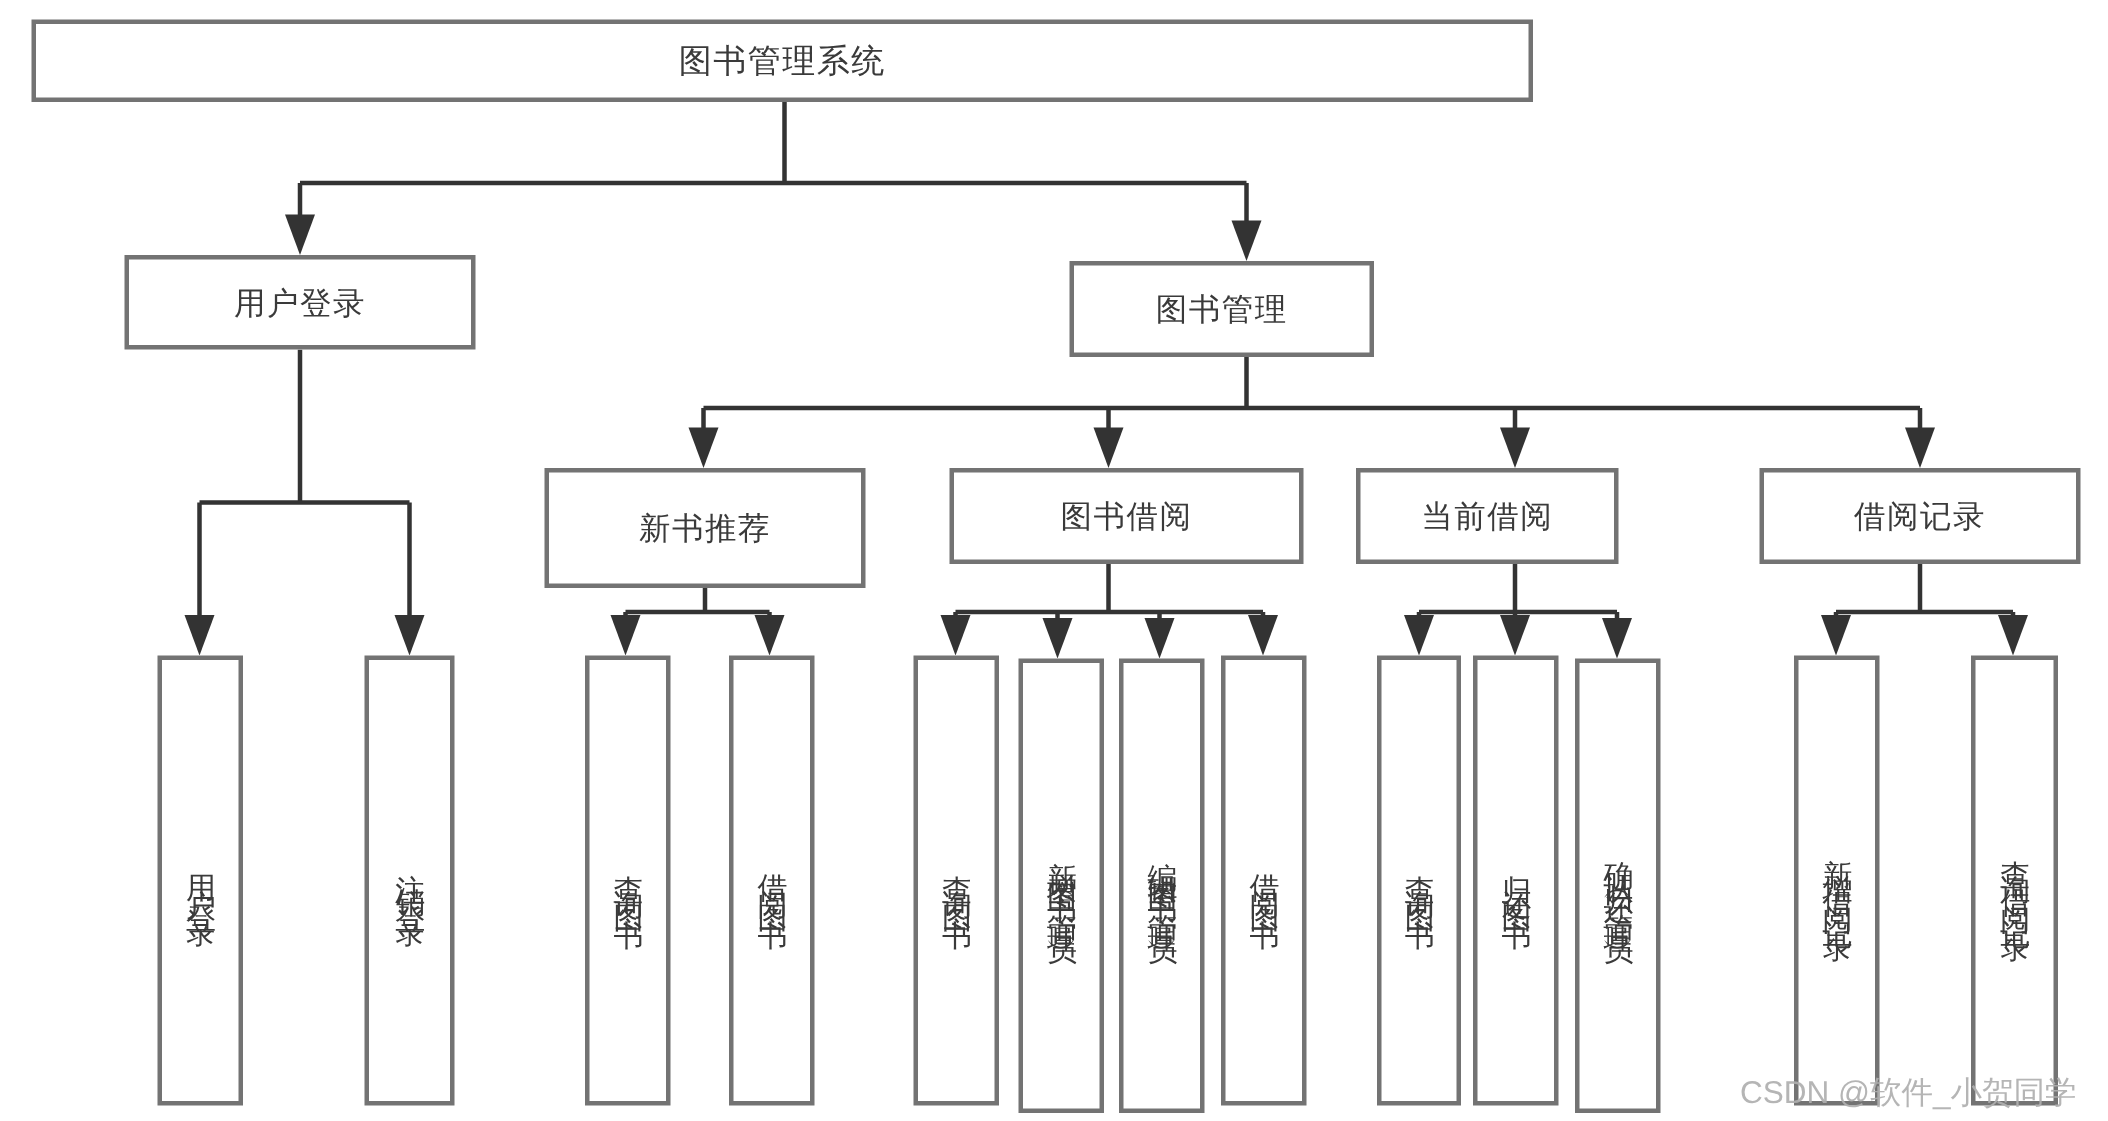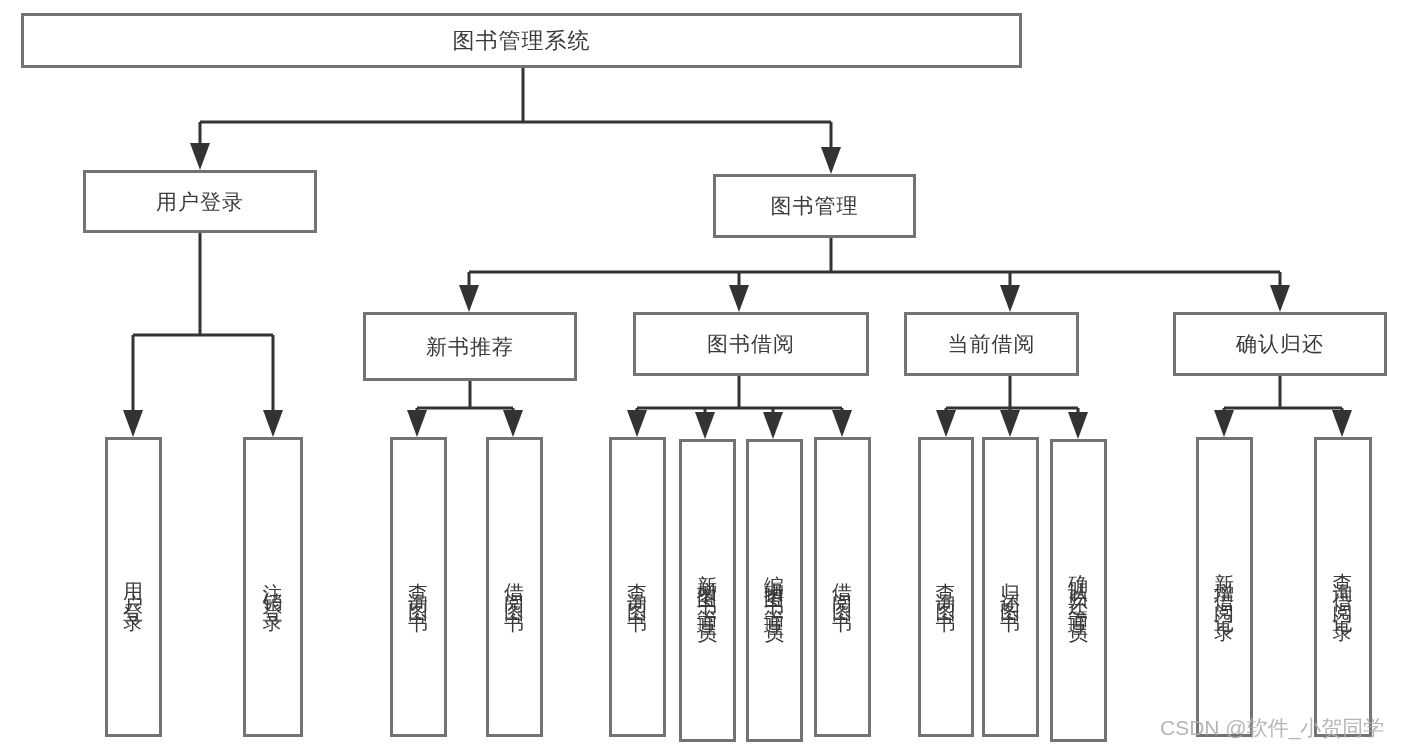--- a/index.html
+++ b/index.html
@@ -90,31 +90,31 @@
     <span>图书管理系统</span>
   </div>
 
   <div class="node h" style="left:83px;top:170px;width:234px;height:63px">
     <span>用户登录</span>
   </div>
   <div class="node h" style="left:713px;top:174px;width:203px;height:64px">
     <span>图书管理</span>
   </div>
 
-  <div class="node h" style="left:363px;top:312px;width:214px;height:69px">
+  <div class="node h" style="left:363px;top:312px;width:214px;height:80px">
     <span>新书推荐</span>
   </div>
   <div class="node h" style="left:633px;top:312px;width:236px;height:64px">
     <span>图书借阅</span>
   </div>
   <div class="node h" style="left:904px;top:312px;width:175px;height:64px">
     <span>当前借阅</span>
   </div>
   <div class="node h" style="left:1173px;top:312px;width:214px;height:64px">
-    <span>确认归还</span>
+    <span>借阅记录</span>
   </div>
 
   <div class="node v" style="left:105px;top:437px;width:57px;height:300px">
     <span>用户登录</span>
   </div>
   <div class="node v" style="left:243px;top:437px;width:60px;height:300px">
     <span>注销登录</span>
   </div>
 
   <div class="node v" style="left:390px;top:437px;width:57px;height:300px">

